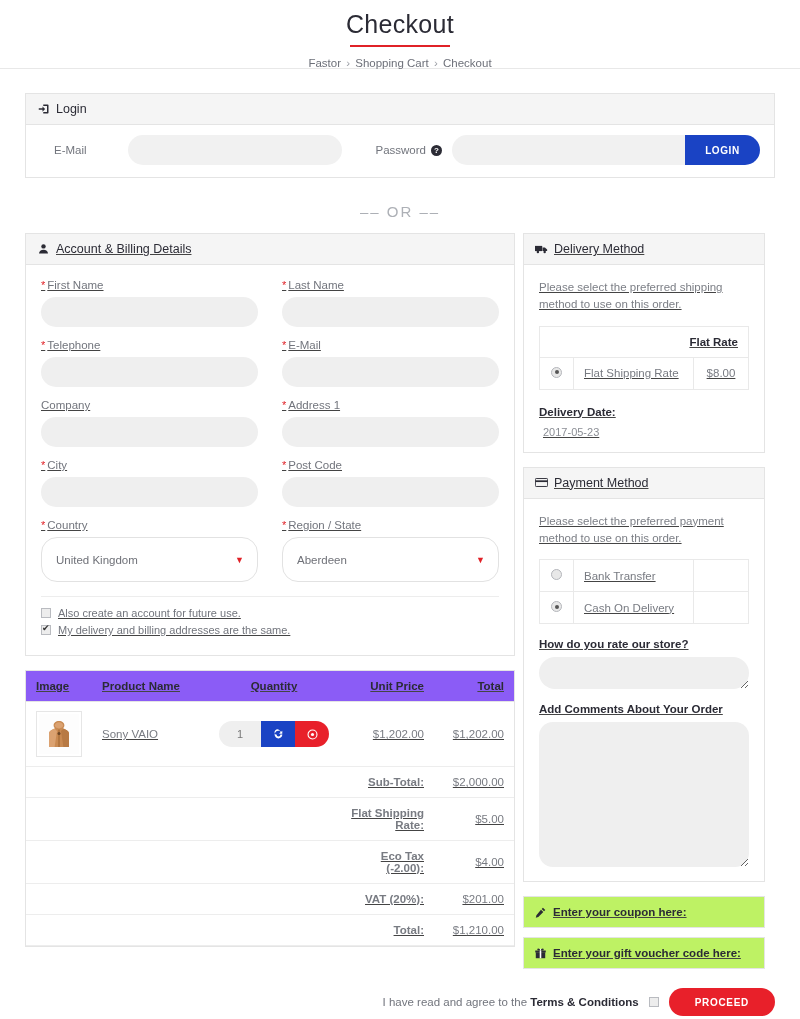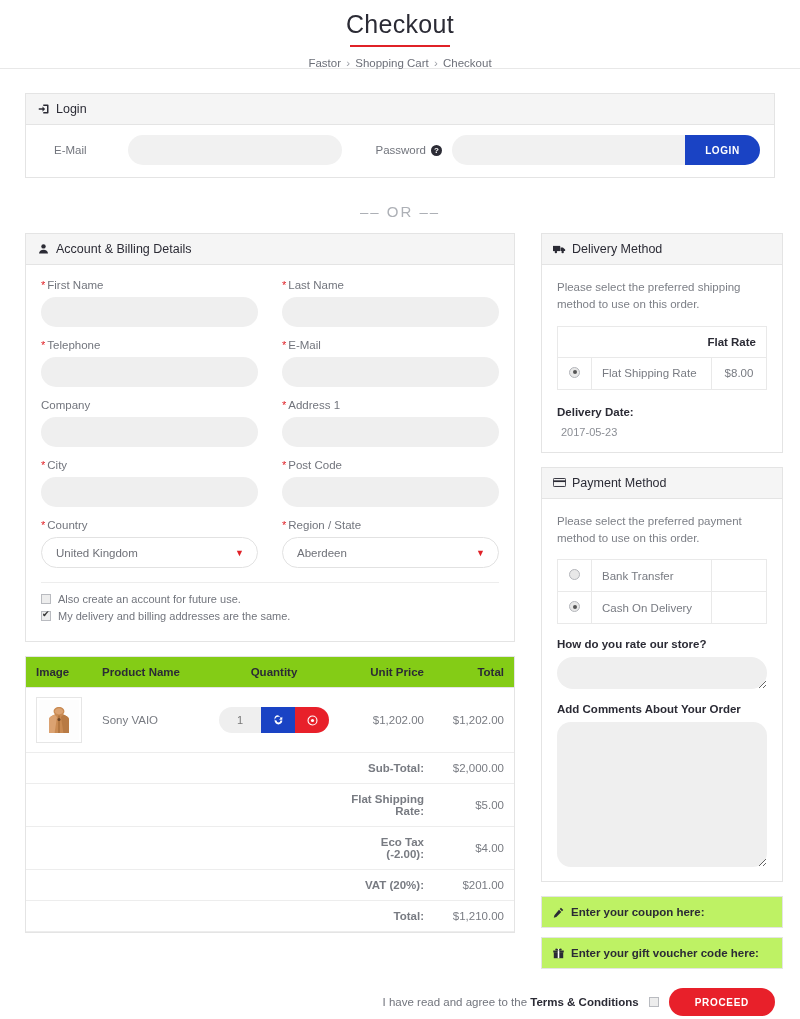--- a/index.html
+++ b/index.html
@@ -31,21 +31,21 @@
   }
   .title-rule {
     width:100px; height:2px; background:#e02127;
     margin:0 auto 10px auto;
   }
   .breadcrumb { font-size:11.5px; color:#6d7079; }
   .breadcrumb .sep { color:#9a9da4; padding:0 2px; }
 
   
   .wrap { padding:24px 25px 0 25px; }
-  .cols { display:flex; gap:26px; align-items:flex-start; }
+  .cols { display:flex; gap:8px; align-items:flex-start;text-decoration:underline; }
   .col-left { width:490px; flex:0 0 490px; }
   .col-right { width:242px; flex:0 0 242px; }
 
   
   .panel {
     border:1px solid #e4e4e4;
     background:#fff;
     margin-bottom:14px;
   }
   .panel-head {
@@ -94,21 +94,21 @@
   .frow { display:flex; gap:24px; margin-bottom:12px; }
   .fgrp { flex:1; }
   .flbl { font-size:11.5px; color:#72757d; margin-bottom:6px; display:block; }
   .req { color:#e02127; font-size:11px; padding-right:2px; }
   .finput {
     width:100%; height:30px; background:#efefef; border:none;
     border-radius:16px; padding:0 14px; font-size:11.5px; color:#555;
     font-family:"Liberation Sans", sans-serif; outline:none;
   }
   .fselect {
-    width:100%; height:31px; background:#fff; border:1px solid #e2e2e2;
+    width:100%; height:45px; background:#fff; border:1px solid #e2e2e2;
     border-radius:16px; padding:0 26px 0 14px; font-size:11.5px; color:#6f7178;
     font-family:"Liberation Sans", sans-serif; outline:none;
     appearance:none; -webkit-appearance:none; cursor:pointer;
   }
   .sel-wrap { position:relative; }
   .sel-caret {
     position:absolute; right:14px; top:50%; transform:translateY(-50%);
     pointer-events:none; color:#e02127; font-size:9px;
   }
   .form-sep { border-top:1px solid #ededed; margin:14px 0 10px 0; }
@@ -118,21 +118,21 @@
     display:inline-block; position:relative; flex:0 0 10px;
   }
   .ckbox.on::after {
     content:"✔"; position:absolute; left:0px; top:-3px;
     font-size:9px; color:#333; line-height:10px;
   }
 
   
   .cart { width:100%; border-collapse:collapse; font-size:11.5px; }
   .cart th {
-    background:#84cc16; border-bottom:1px solid #e4e4e4;
+    background:#8b5cf6; border-bottom:1px solid #e4e4e4;
     padding:9px 10px; color:#2b2b35; font-size:11.5px; font-weight:bold;
   }
   .cart td { border-bottom:1px solid #ededed; padding:9px 10px; color:#787b82; vertical-align:middle; }
   .th-img, .td-img { text-align:left; width:58px; }
   .th-name, .td-name { text-align:left; }
   .th-qty, .td-qty { text-align:center; width:130px; }
   .th-price, .td-price { text-align:right; width:95px; }
   .th-total, .td-total { text-align:right; width:80px; }
   .thumb {
     width:46px; height:46px; border:1px solid #e6e6e6; background:#fff;

